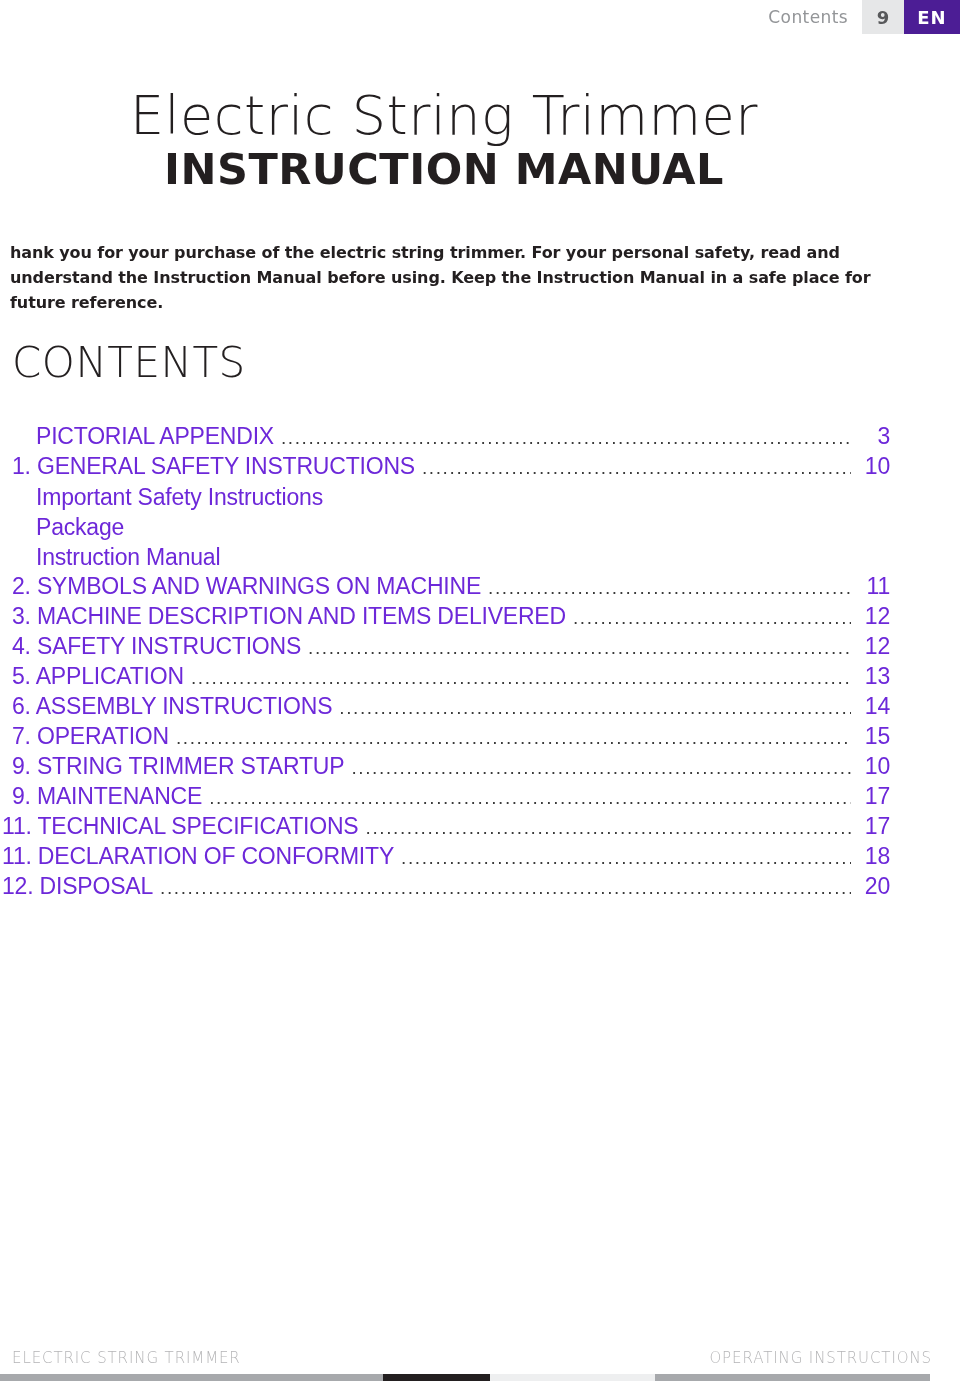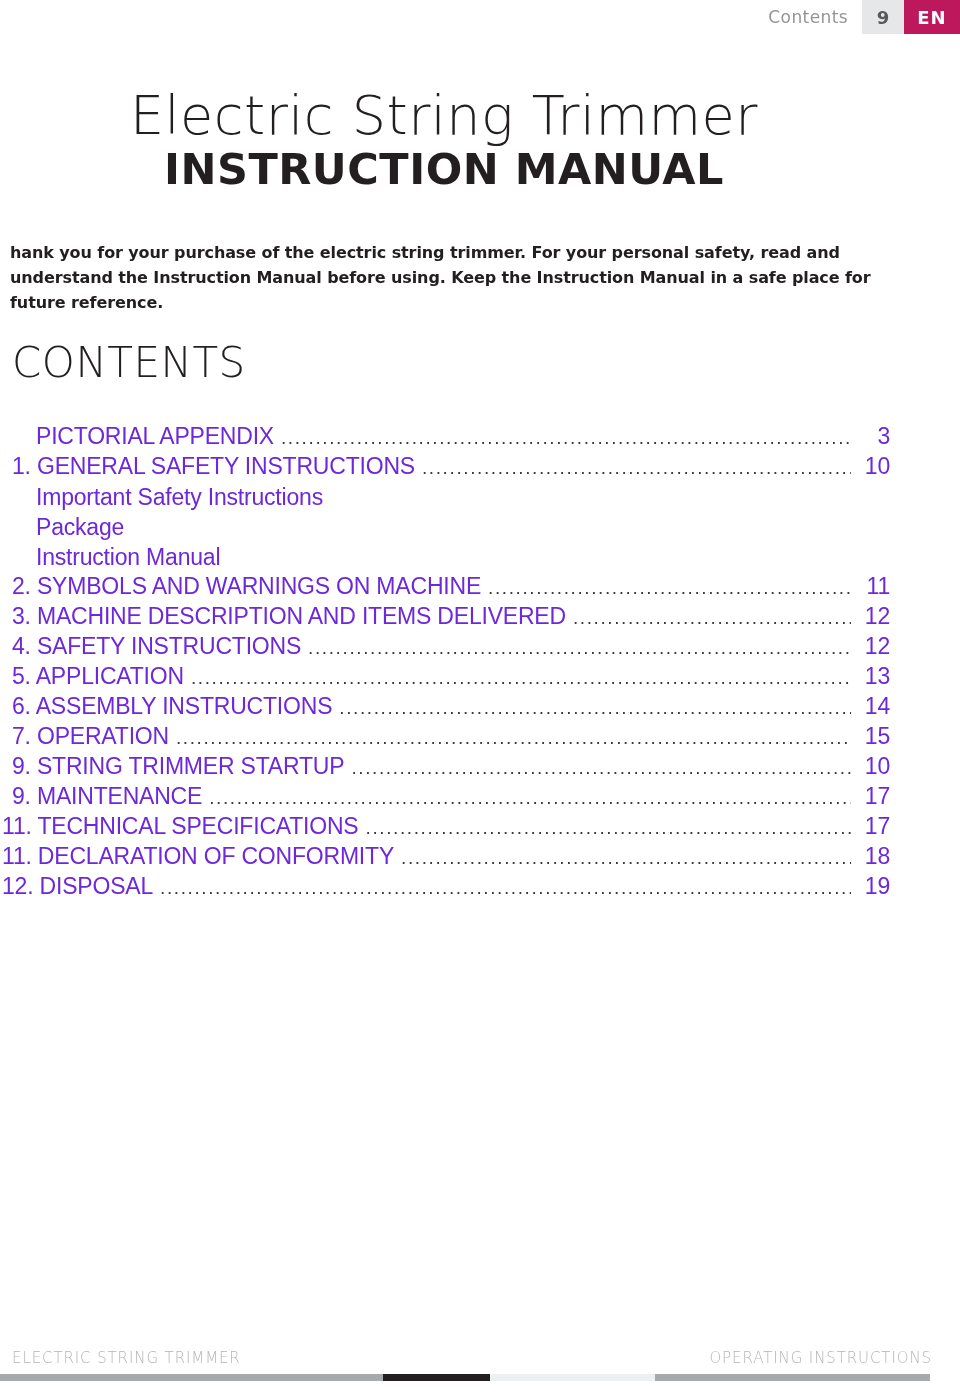--- a/index.html
+++ b/index.html
@@ -44,21 +44,21 @@
     display: flex;
     align-items: center;
     justify-content: center;
     font-size: 18px;
     font-weight: 700;
     color: #58595b;
     font-family: "DejaVu Sans", sans-serif;
   }
   .header-lang {
     width: 56px;
-    background: #be185d;
+    background: #4c1d95;
     display: flex;
     align-items: center;
     justify-content: center;
     font-size: 18px;
     font-weight: 700;
     color: #ffffff;
     letter-spacing: 1px;
     font-family: "DejaVu Sans", sans-serif;
   }
 
@@ -296,21 +296,21 @@
       <span class="toc-page">17</span>
     </div>
     <div class="toc-row outdent">
       <span class="toc-label">11. DECLARATION OF CONFORMITY</span>
       <span class="toc-leader"></span>
       <span class="toc-page">18</span>
     </div>
     <div class="toc-row outdent">
       <span class="toc-label">12. DISPOSAL</span>
       <span class="toc-leader"></span>
-      <span class="toc-page">19</span>
+      <span class="toc-page">20</span>
     </div>
   </div>
 
 <div class="page-footer">
   <div class="footer-text-row">
     <div class="footer-left">ELECTRIC STRING TRIMMER</div>
     <div class="footer-right">OPERATING INSTRUCTIONS</div>
   </div>
   <div class="footer-bar">
     <div class="bar-seg s1"></div>

